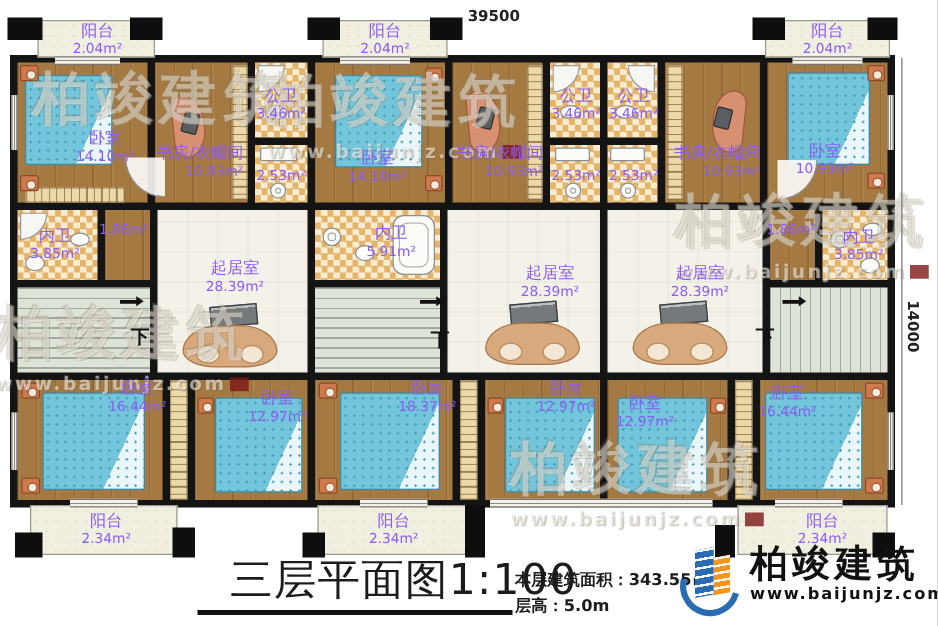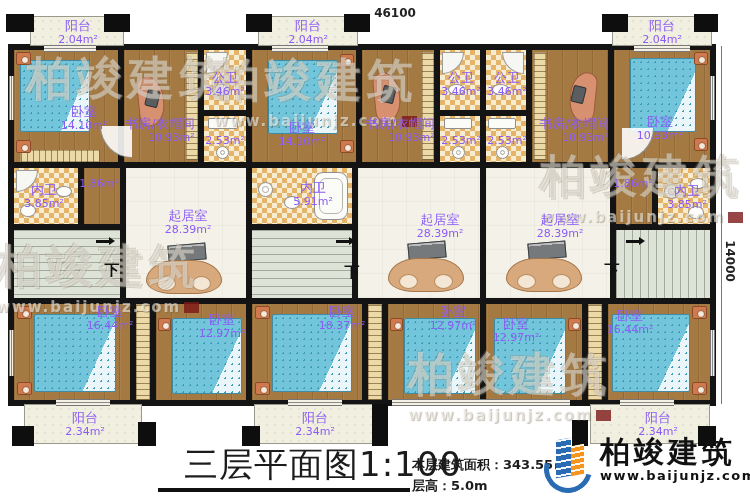--- a/index.html
+++ b/index.html
@@ -85,21 +85,21 @@
   .logo-name{font-size:30px;font-weight:900;letter-spacing:4px;color:#111;line-height:1.1;}
   .logo-url{font-size:13px;font-weight:700;letter-spacing:1.5px;color:#111;}
 </style>
 </head>
 <body>
 
 <div class="canvas">
   <div class="main-block" id="mainblock" style="left: 8px; top: 44px; width: 708px; height: 362px;"></div>
   <div id="gen" class="abs" style="left:0;top:0;width:0;height:0;"></div>
 
-  <div class="dim" id="dimtop" style="left: 365px; top: 6px; width: 60px;"><span>46100</span></div>
+  <div class="dim" id="dimtop" style="left: 365px; top: 6px; width: 60px;"><span>39500</span></div>
   <div class="dim-line" style="left:721px;top:46px;width:1px;height:358px;"></div>
   <div class="dim" id="dimright" style="width: 60px; transform: rotate(90deg); left: 700px; top: 254px;"><span>14000</span></div>
 
   <div class="title-wrap">
     <span class="title-text">三层平面图1:100</span>
   </div>
   <div class="title-rule"></div>
 
   <div class="stats">
     <div><span>本层建筑面积：</span><span>343.55㎡</span></div>

